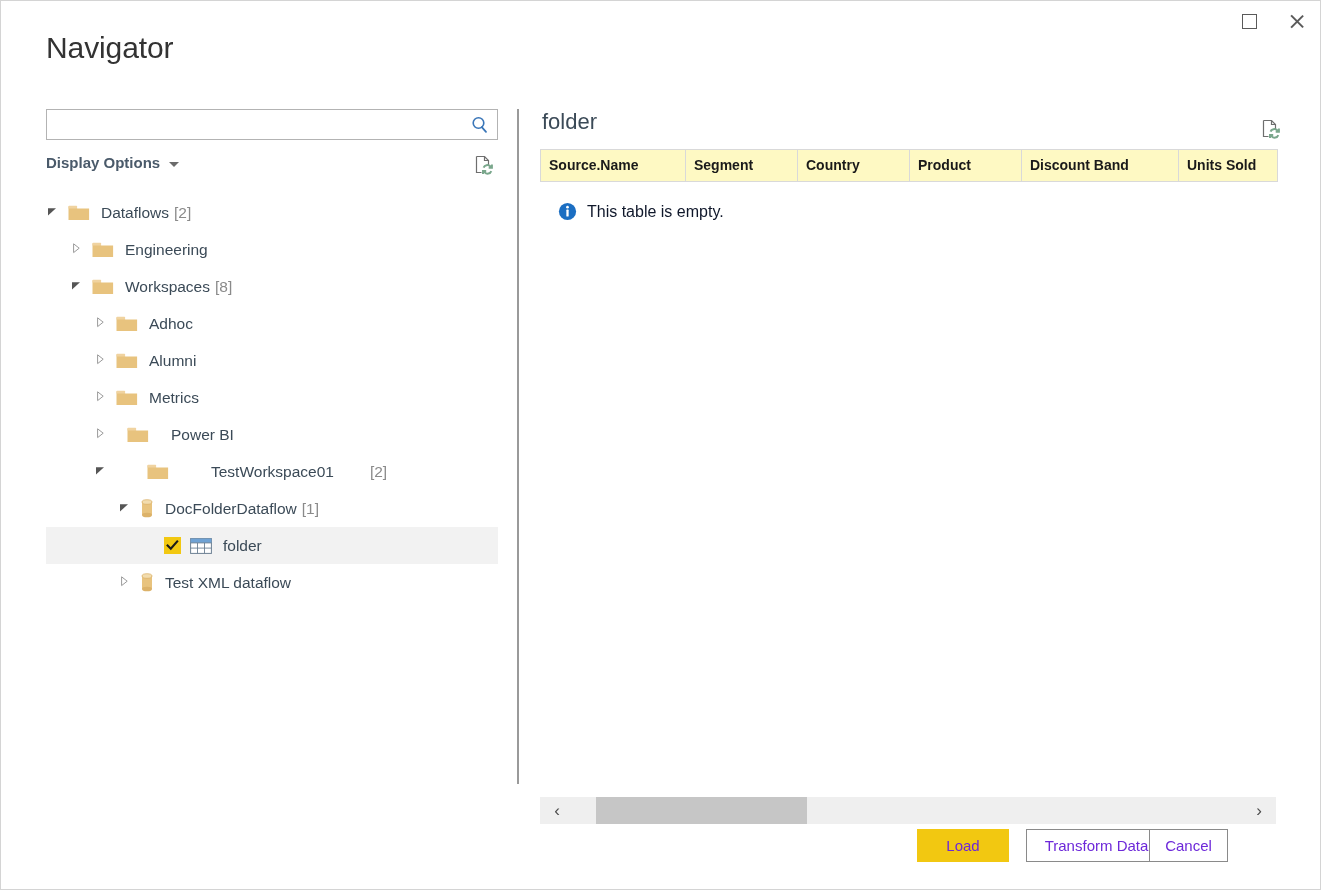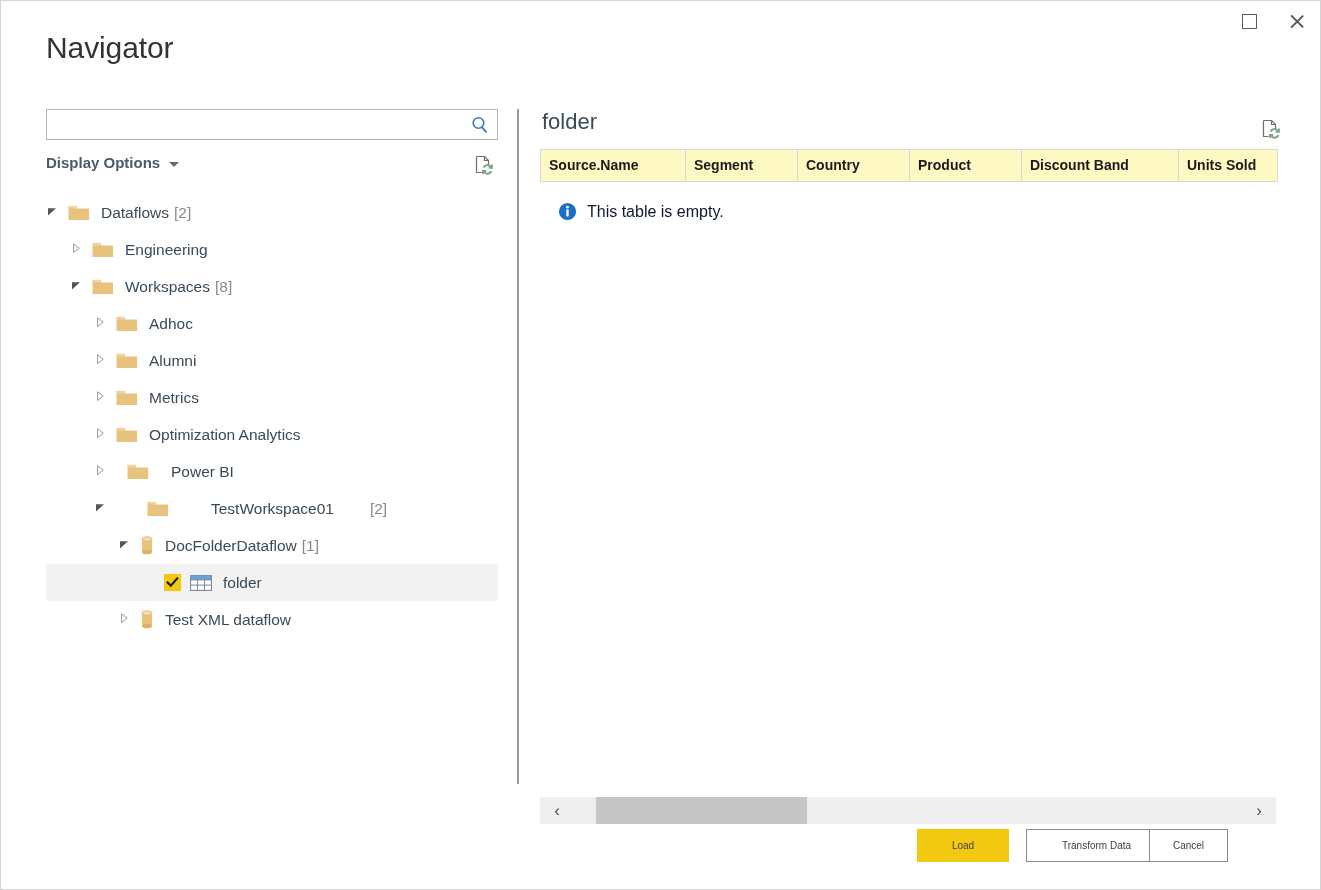--- a/index.html
+++ b/index.html
@@ -220,23 +220,23 @@
   }
 
   
   #footer {
     position: absolute; left: 0; top: 828px;
     width: 1321px; height: 38px;
   }
   .btn {
     position: absolute; top: 0;
     height: 33px;
-    font-size: 10px;
+    font-size: 15px;
     font-family: "Liberation Sans", sans-serif;
-    color: #404040;
+    color: #6d28d9;
     background: #ffffff;
     border: 1px solid #8a8a8a;
     cursor: default;
     display: flex; align-items: center; justify-content: center;
   }
   #btn-load {
     left: 916px; width: 92px;
     background: #f2c811;
     border: 1px solid #f2c811;
   }
@@ -368,34 +368,20 @@
               <path d="M3.6 1.8 L9.2 6.2 L3.6 10.6 Z" fill="none" stroke="#9a9a9a" stroke-width="1"></path>
             </svg>
           </span>
           <span class="ico">
             <svg width="22" height="18" viewBox="0 0 22 18">
               <path d="M0.5 2.5h7.2l1.6 1.9h11.8v11.6H0.5z" fill="#e8c37e"></path>
               <path d="M0.5 4.6h8.6V2.4a0.6 0.6 0 0 0-0.6-0.6H1.1a0.6 0.6 0 0 0-0.6 0.6z" fill="#f0d3a0"></path>
             </svg>
           </span>
           <span class="lbl">Metrics</span>
-        </div>
-        <div class="node" style="padding-left: 48px;">
-          <span class="twisty collapsed">
-            <svg width="12" height="12" viewBox="0 0 12 12">
-              <path d="M3.6 1.8 L9.2 6.2 L3.6 10.6 Z" fill="none" stroke="#9a9a9a" stroke-width="1"></path>
-            </svg>
-          </span>
-          <span class="ico">
-            <svg width="22" height="18" viewBox="0 0 22 18">
-              <path d="M0.5 2.5h7.2l1.6 1.9h11.8v11.6H0.5z" fill="#e8c37e"></path>
-              <path d="M0.5 4.6h8.6V2.4a0.6 0.6 0 0 0-0.6-0.6H1.1a0.6 0.6 0 0 0-0.6 0.6z" fill="#f0d3a0"></path>
-            </svg>
-          </span>
-          <span class="lbl">Optimization Analytics</span>
         </div>
         <div class="node" style="padding-left: 48px; gap: 11px;">
           <span class="twisty collapsed">
             <svg width="12" height="12" viewBox="0 0 12 12">
               <path d="M3.6 1.8 L9.2 6.2 L3.6 10.6 Z" fill="none" stroke="#9a9a9a" stroke-width="1"></path>
             </svg>
           </span>
           <span class="ico">
             <svg width="22" height="18" viewBox="0 0 22 18">
               <path d="M0.5 2.5h7.2l1.6 1.9h11.8v11.6H0.5z" fill="#e8c37e"></path>

